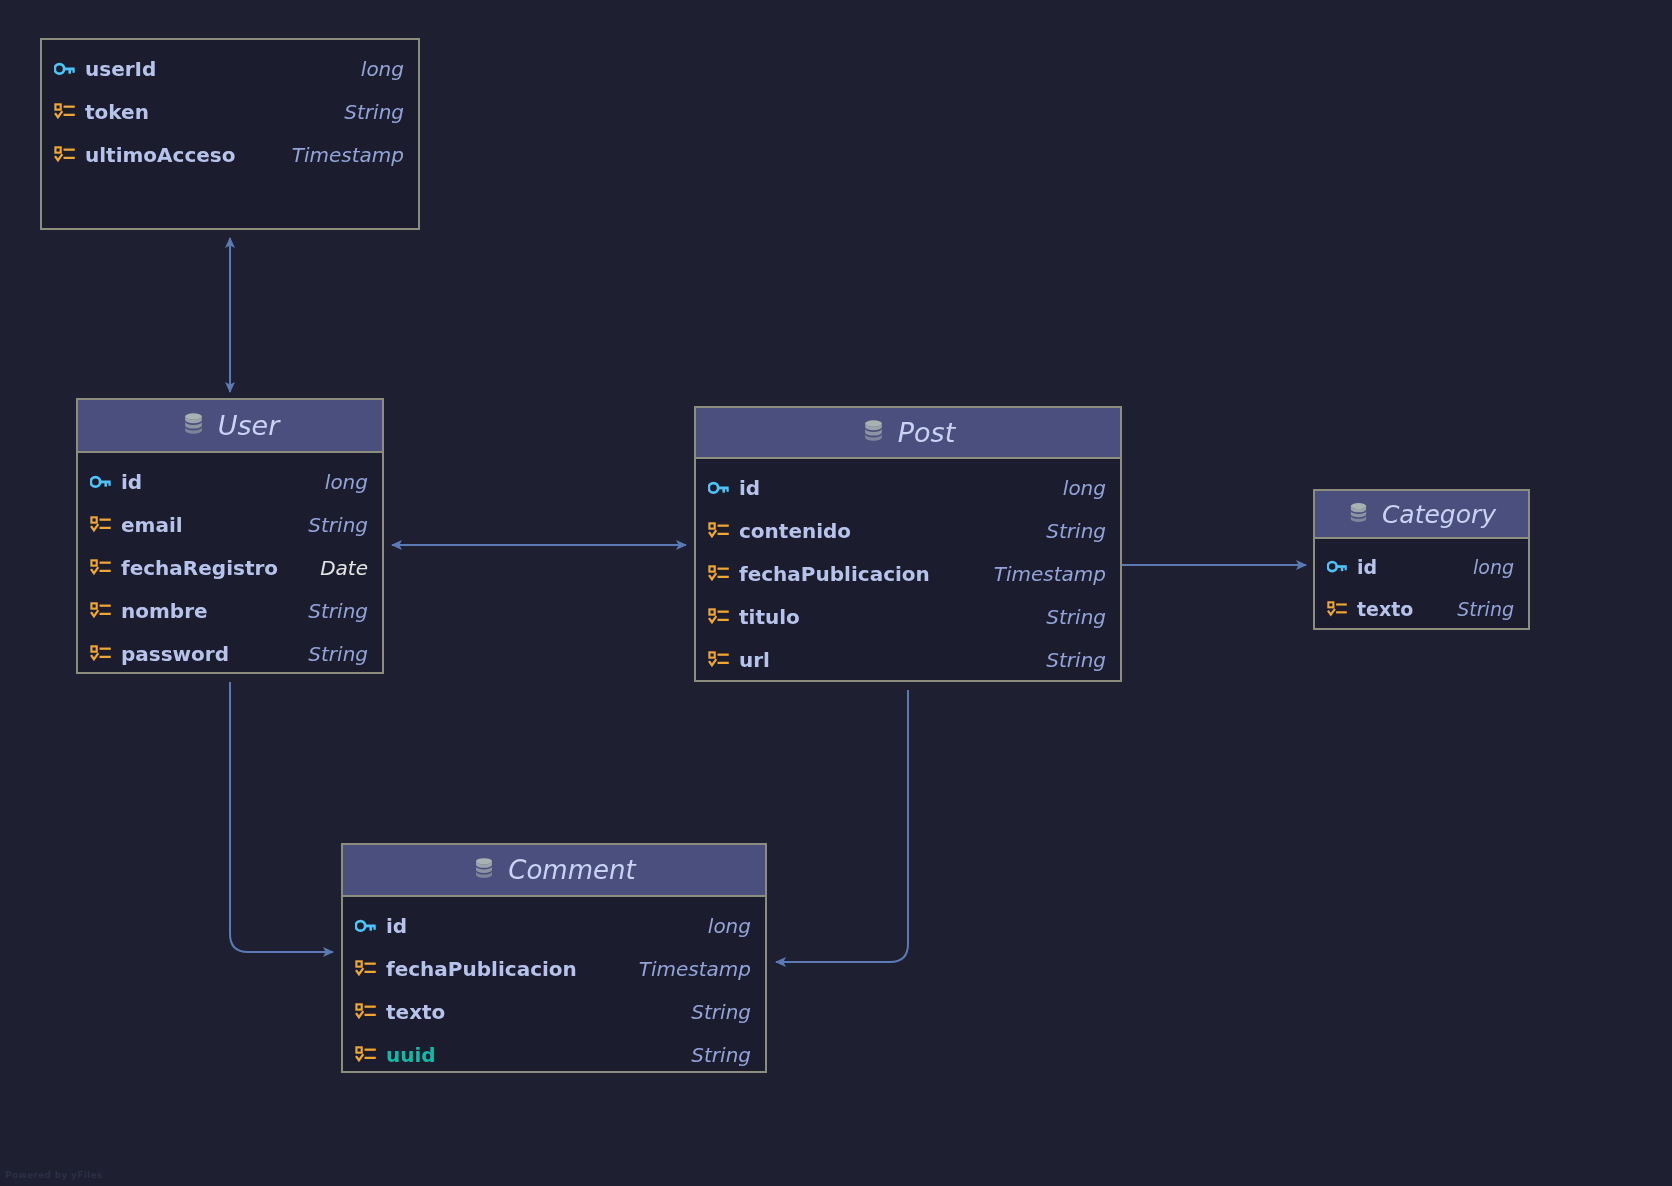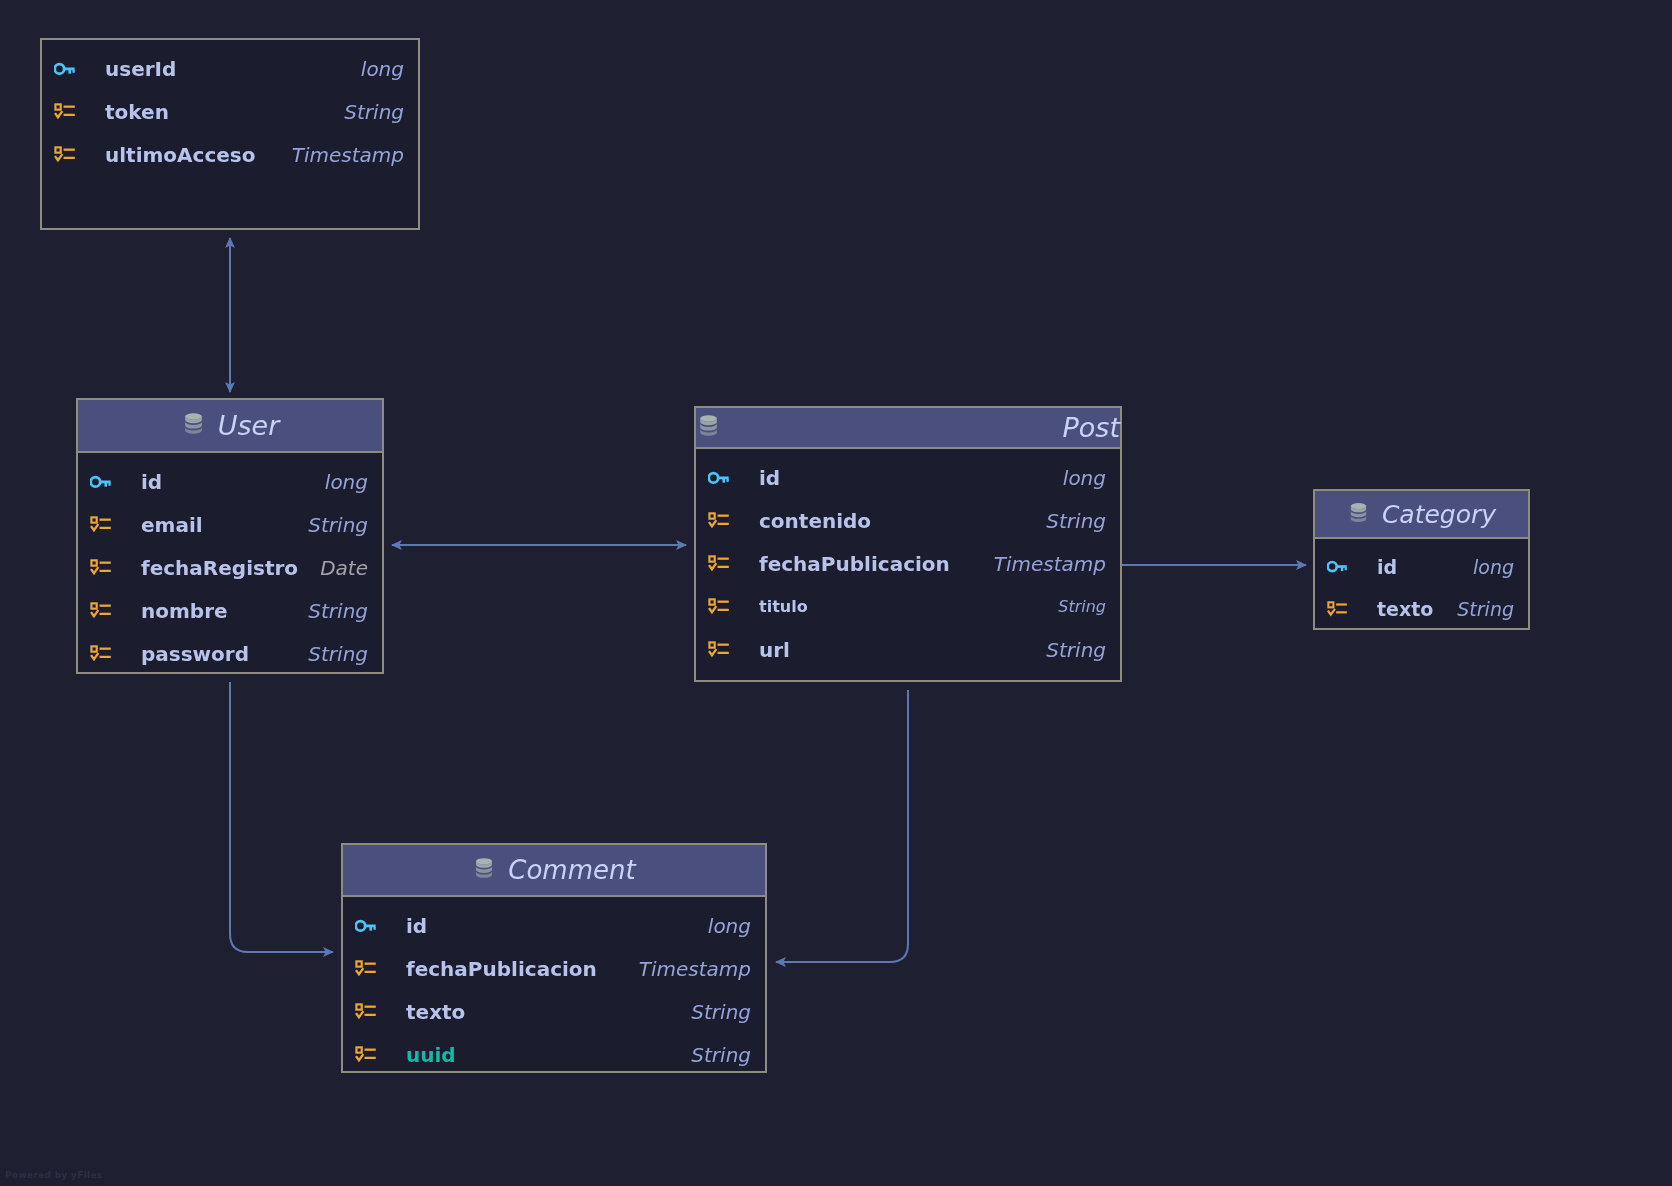--- a/index.html
+++ b/index.html
@@ -59,21 +59,20 @@
   .attr-icon {
     flex: 0 0 auto;
     display: inline-flex;
     align-items: center;
     justify-content: center;
     margin-right: 9px;
   }
   .attr-name {
     font-weight: bold;
     color: #b7c3ea;
-    margin-left: 20px;
   }
   .attr-spacer {
     flex: 1 1 auto;
     min-width: 14px;
   }
   .attr-type {
     font-style: italic;
     color: #94a3d8;
   }
   .watermark {
@@ -197,21 +196,21 @@
             <span class="attr-icon">
               <svg width="22" height="17.6" viewBox="0 0 22 18">
                 <rect x="1.2" y="1.4" width="5.4" height="5.4" fill="none" stroke="#f0a732" stroke-width="2.2"></rect>
                 <rect x="9.5" y="2.6" width="11.5" height="2.3" fill="#f0a732"></rect>
                 <path d="M1.4 11.2 L3.8 14.6 L7.6 9.3" fill="none" stroke="#f0a732" stroke-width="2.3" stroke-linecap="square" stroke-linejoin="miter"></path>
                 <rect x="9.5" y="11.0" width="11.5" height="2.3" fill="#f0a732"></rect>
               </svg>
             </span>
             <span class="attr-name" style="color: rgb(183, 195, 234);">fechaRegistro</span>
             <span class="attr-spacer"></span>
-            <span class="attr-type" style="color: #a3a3a3;">Date</span>
+            <span class="attr-type" style="color: #e5e5e5;">Date</span>
           </div>
           <div class="attr-row" style="height: 43px; font-size: 20px;">
             <span class="attr-icon">
               <svg width="22" height="17.6" viewBox="0 0 22 18">
                 <rect x="1.2" y="1.4" width="5.4" height="5.4" fill="none" stroke="#f0a732" stroke-width="2.2"></rect>
                 <rect x="9.5" y="2.6" width="11.5" height="2.3" fill="#f0a732"></rect>
                 <path d="M1.4 11.2 L3.8 14.6 L7.6 9.3" fill="none" stroke="#f0a732" stroke-width="2.3" stroke-linecap="square" stroke-linejoin="miter"></path>
                 <rect x="9.5" y="11.0" width="11.5" height="2.3" fill="#f0a732"></rect>
               </svg>
             </span>
@@ -228,21 +227,21 @@
                 <rect x="9.5" y="11.0" width="11.5" height="2.3" fill="#f0a732"></rect>
               </svg>
             </span>
             <span class="attr-name" style="color: rgb(183, 195, 234);">password</span>
             <span class="attr-spacer"></span>
             <span class="attr-type" style="color: rgb(148, 163, 216);">String</span>
           </div>
         </div>
       </div>
       <div class="entity" style="left: 694px; top: 406px; width: 428px; height: 276px; border-color: rgb(141, 141, 125); background: rgb(27, 29, 46);">
-        <div class="entity-header" style="height: 41px; background: rgb(75, 79, 126); border-bottom-color: rgb(141, 141, 125); justify-content: space-between;">
+        <div class="entity-header" style="height: 51px; background: rgb(75, 79, 126); border-bottom-color: rgb(141, 141, 125);">
           <span class="db-icon"><svg width="25" height="25" viewBox="0 0 24 24">
               <ellipse cx="12" cy="5.3" rx="8" ry="3.1" fill="#a8b2b0"></ellipse>
               <path d="M4 5.3 v3.4 a8 3.1 0 0 0 16 0 v-3.4 a8 3.1 0 0 1 -16 0 z" fill="#a8b2b0" opacity="0.85"></path>
               <path d="M4 10.4 v3.4 a8 3.1 0 0 0 16 0 v-3.4 a8 3.1 0 0 1 -16 0 z" fill="#a8b2b0" opacity="0.7"></path>
               <path d="M4 15.5 v3.2 a8 3.1 0 0 0 16 0 v-3.2 a8 3.1 0 0 1 -16 0 z" fill="#a8b2b0" opacity="0.55"></path>
             </svg></span>
           <span class="entity-title" style="font-size: 27px; color: rgb(201, 211, 245);">Post</span>
         </div>
         <div class="entity-body">
           <div class="attr-row" style="height: 43px; font-size: 20px;">
@@ -277,21 +276,21 @@
                 <rect x="1.2" y="1.4" width="5.4" height="5.4" fill="none" stroke="#f0a732" stroke-width="2.2"></rect>
                 <rect x="9.5" y="2.6" width="11.5" height="2.3" fill="#f0a732"></rect>
                 <path d="M1.4 11.2 L3.8 14.6 L7.6 9.3" fill="none" stroke="#f0a732" stroke-width="2.3" stroke-linecap="square" stroke-linejoin="miter"></path>
                 <rect x="9.5" y="11.0" width="11.5" height="2.3" fill="#f0a732"></rect>
               </svg>
             </span>
             <span class="attr-name" style="color: rgb(183, 195, 234);">fechaPublicacion</span>
             <span class="attr-spacer"></span>
             <span class="attr-type" style="color: rgb(148, 163, 216);">Timestamp</span>
           </div>
-          <div class="attr-row" style="height: 43px; font-size: 16px;">
+          <div class="attr-row" style="height: 43px; font-size: 20px;">
             <span class="attr-icon">
               <svg width="22" height="17.6" viewBox="0 0 22 18">
                 <rect x="1.2" y="1.4" width="5.4" height="5.4" fill="none" stroke="#f0a732" stroke-width="2.2"></rect>
                 <rect x="9.5" y="2.6" width="11.5" height="2.3" fill="#f0a732"></rect>
                 <path d="M1.4 11.2 L3.8 14.6 L7.6 9.3" fill="none" stroke="#f0a732" stroke-width="2.3" stroke-linecap="square" stroke-linejoin="miter"></path>
                 <rect x="9.5" y="11.0" width="11.5" height="2.3" fill="#f0a732"></rect>
               </svg>
             </span>
             <span class="attr-name" style="color: rgb(183, 195, 234);">titulo</span>
             <span class="attr-spacer"></span>

